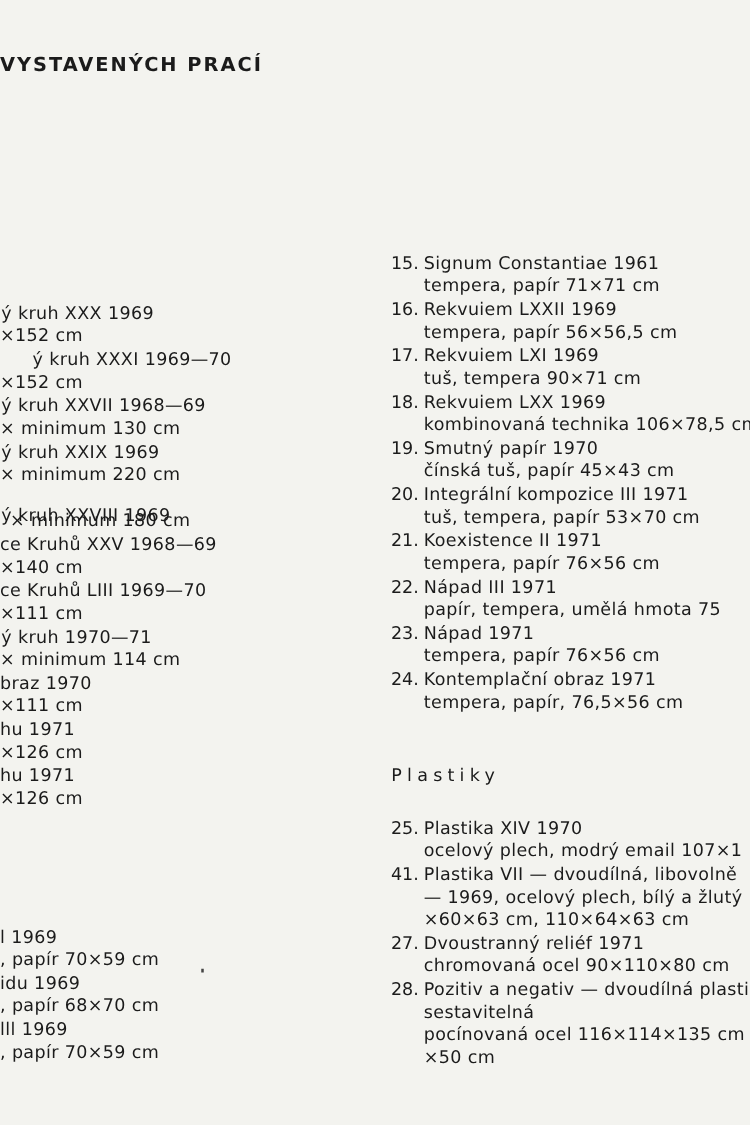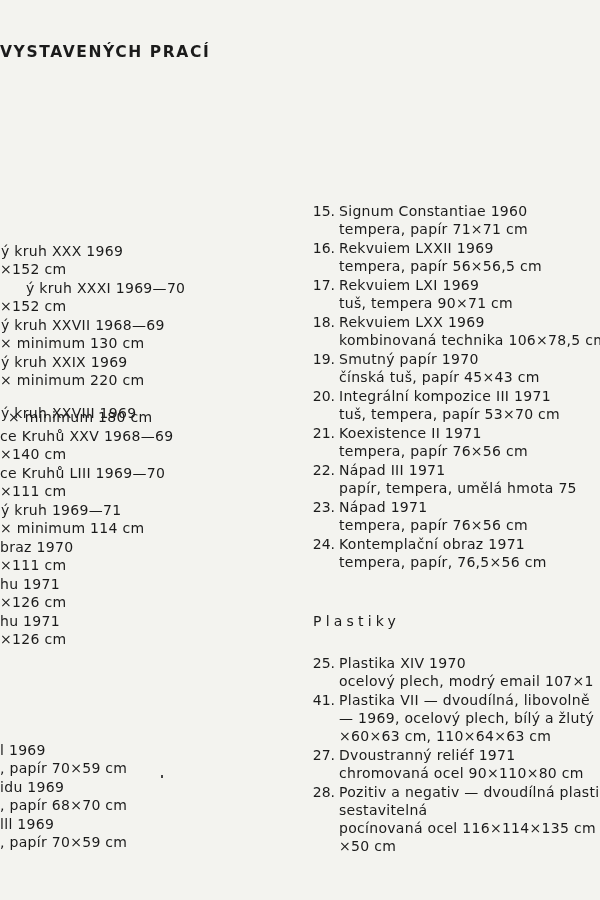--- a/index.html
+++ b/index.html
@@ -67,39 +67,39 @@
     <div class="line" style="left: 1px; top: 317px;">ý kruh XXVII 1968—69</div>
     <div class="line" style="left: 0px; top: 335px;">×  minimum  130  cm</div>
     <div class="line" style="left: 1px; top: 354px;">ý kruh XXIX 1969</div>
     <div class="line" style="left: 0px; top: 372px;">× minimum 220 cm</div>
     <div class="line" style="left: 1px; top: 391px; margin-top: 14px;">ý kruh XXVIII 1969</div>
     <div class="line" style="left: 8px; top: 409px;">×  minimum  180  cm</div>
     <div class="line" style="left: 0px; top: 428px;">ce Kruhů XXV 1968—69</div>
     <div class="line" style="left: 0px; top: 446px;">×140  cm</div>
     <div class="line" style="left: 0px; top: 465px;">ce Kruhů LIII 1969—70</div>
     <div class="line" style="left: 0px; top: 483px;">×111  cm</div>
-    <div class="line" style="left: 1px; top: 502px;">ý  kruh  1969—71</div>
+    <div class="line" style="left: 1px; top: 502px;">ý  kruh  1970—71</div>
     <div class="line" style="left: 0px; top: 520px;">×  minimum  114  cm</div>
     <div class="line" style="left: 0px; top: 539px;">braz 1970</div>
     <div class="line" style="left: 0px; top: 557px;">×111  cm</div>
     <div class="line" style="left: 0px; top: 576px;">hu  1971</div>
     <div class="line" style="left: 0px; top: 594px;">×126  cm</div>
     <div class="line" style="left: 0px; top: 613px;">hu  1971</div>
     <div class="line" style="left: 0px; top: 631px;">×126  cm</div>
     <div class="line" style="left: 0px; top: 742px;">l  1969</div>
     <div class="line" style="left: 0px; top: 760px;">,  papír  70×59  cm</div>
     <div class="line" style="left: 0px; top: 779px;">idu  1969</div>
     <div class="line" style="left: 0px; top: 797px;">,  papír  68×70  cm</div>
     <div class="line" style="left: 0px; top: 816px;">lll  1969</div>
     <div class="line" style="left: 0px; top: 834px;">,  papír  70×59  cm</div>
   </div>
 
 <div id="right-col">
     <div class="num" style="left: 305px; top: 203px;">15.</div>
-    <div class="line" style="left: 339px; top: 203px;">Signum  Constantiae 1960</div>
+    <div class="line" style="left: 339px; top: 203px;">Signum  Constantiae 1961</div>
     <div class="line" style="left: 339px; top: 221px;">tempera,  papír  71×71  cm</div>
     <div class="num" style="left: 305px; top: 240px;">16.</div>
     <div class="line" style="left: 339px; top: 240px;">Rekvuiem  LXXII 1969</div>
     <div class="line" style="left: 339px; top: 258px;">tempera,  papír  56×56,5  cm</div>
     <div class="num" style="left: 305px; top: 277px;">17.</div>
     <div class="line" style="left: 339px; top: 277px;">Rekvuiem  LXI 1969</div>
     <div class="line" style="left: 339px; top: 295px;">tuš,  tempera  90×71  cm</div>
     <div class="num" style="left: 305px; top: 314px;">18.</div>
     <div class="line" style="left: 339px; top: 314px;">Rekvuiem  LXX 1969</div>
     <div class="line" style="left: 339px; top: 332px;">kombinovaná  technika  106×78,5  cm</div>

